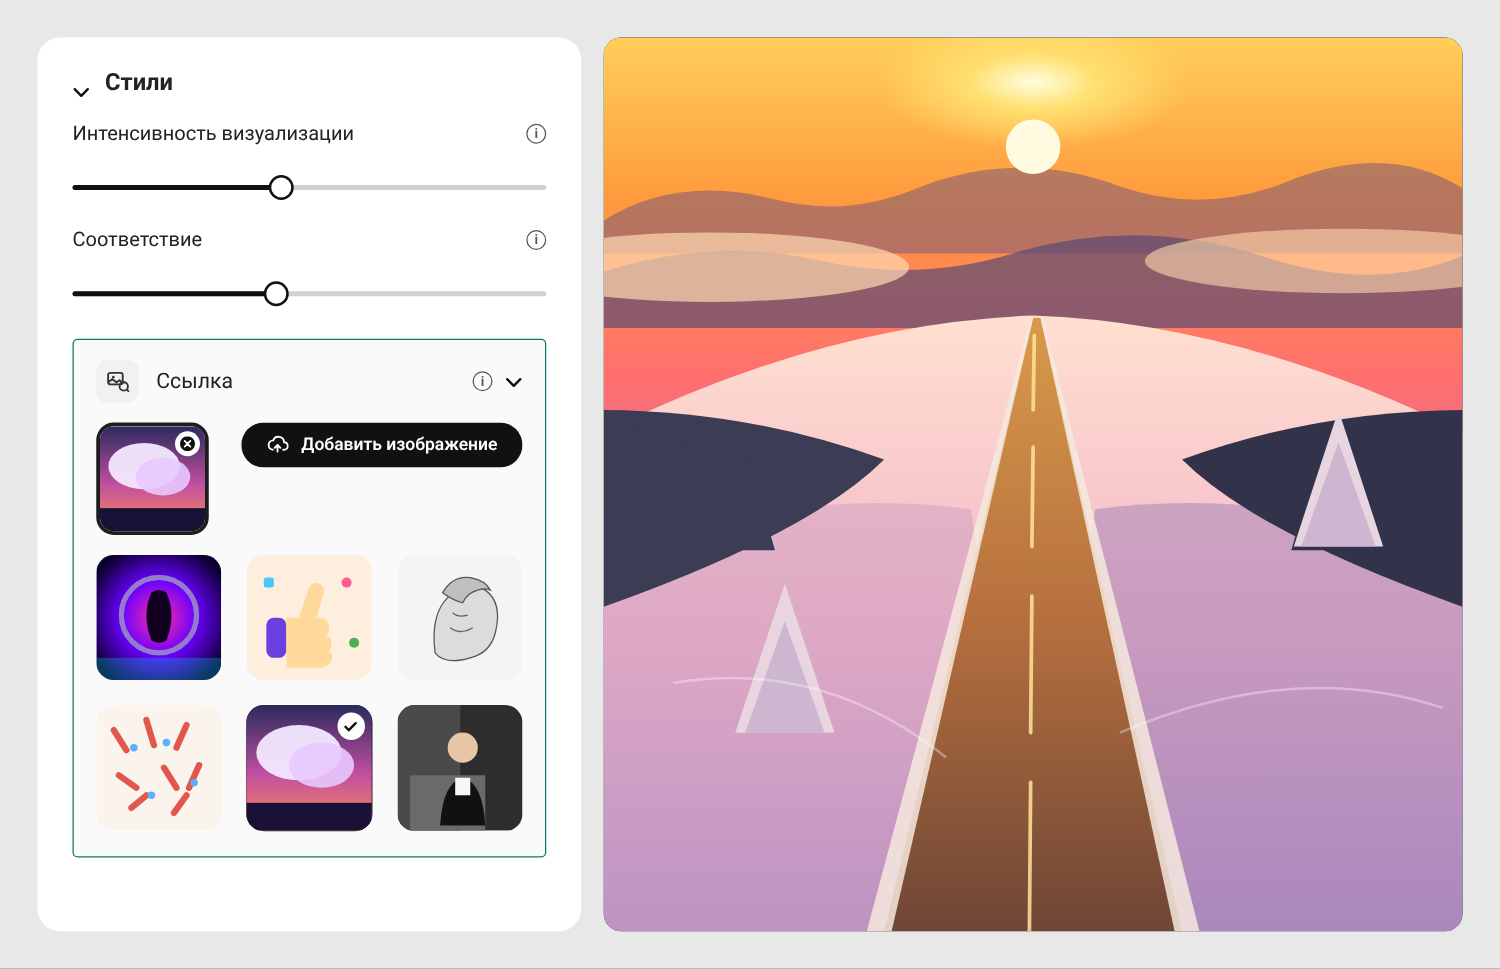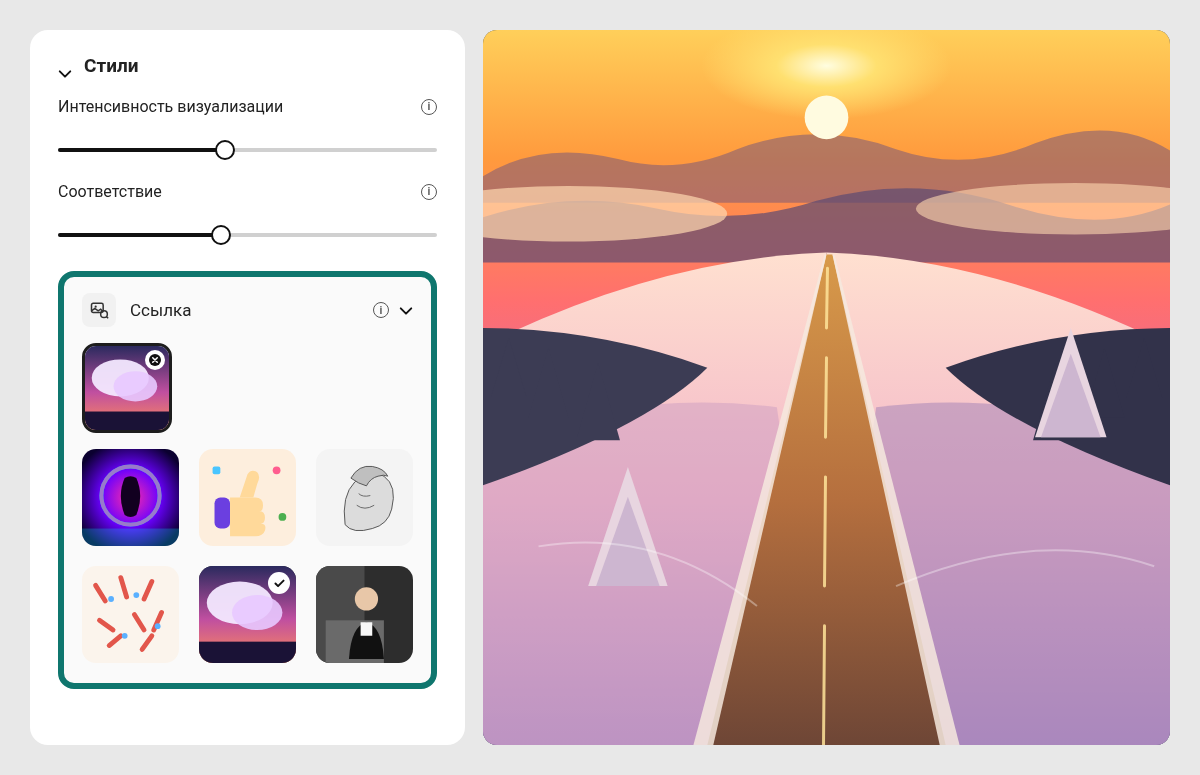--- a/index.html
+++ b/index.html
@@ -9,21 +9,21 @@
   .section-header{display:flex;align-items:flex-end;gap:12px;font-weight:700;font-size:19px;color:#222}
   .chev{width:14px;height:14px;display:inline-block}
   .row-label{display:flex;align-items:center;justify-content:space-between;font-size:16px;color:#222;margin-top:2px}
   .info-icon{width:16px;height:16px;border:1.5px solid #555;border-radius:50%;display:flex;align-items:center;justify-content:center;font-size:11px;color:#555;font-weight:600}
   
   .slider-wrap{position:relative;height:24px;margin-top:4px}
   .track-full{position:absolute;top:10px;left:0;right:0;height:4px;background:#d0d0d0;border-radius:2px}
   .track-fill{position:absolute;top:10px;left:0;height:4px;background:#111;border-radius:2px}
   .thumb{position:absolute;top:2px;width:20px;height:20px;border-radius:50%;background:#fff;border:2px solid #111;transform:translateX(-50%)}
   
-  .ref-panel{margin-top:6px;background:#fafafa;border:6px solid #0f766e;border-radius:16px;padding:16px 18px 20px 18px;display:flex;flex-direction:column;gap:16px}
+  .ref-panel{margin-top:6px;background:#fafafa;border:1px solid #0f766e;border-radius:4px;padding:16px 18px 20px 18px;display:flex;flex-direction:column;gap:16px}
   .ref-header{display:flex;align-items:center;gap:14px}
   .ref-icon-box{width:34px;height:34px;border-radius:8px;background:#f1f1f1;display:flex;align-items:center;justify-content:center}
   .ref-title{font-size:17px;color:#222;flex:1}
   .ref-actions{display:flex;align-items:center;gap:10px}
   .chev-small{width:14px;height:14px}
   
   .top-block{display:flex;gap:26px;align-items:flex-start}
   .sel-thumb{position:relative;width:90px;height:90px;border-radius:14px;border:3px solid #1d1d1d;overflow:hidden;flex-shrink:0}
   .remove-badge{position:absolute;top:4px;right:4px;width:20px;height:20px;border-radius:50%;background:#fff;display:flex;align-items:center;justify-content:center}
   .remove-badge svg{width:12px;height:12px}
@@ -117,20 +117,27 @@
         </svg>
         <span class="remove-badge">
           <svg viewBox="0 0 16 16">
               <circle cx="8" cy="8" r="8" fill="#111"></circle>
               <path d="M5 5l6 6M11 5l-6 6" stroke="#fff" stroke-width="2" stroke-linecap="round"></path>
             </svg>
         </span>
       </div>
 
       <div class="btn-col">
+        <div class="btn btn-primary">
+          <svg viewBox="0 0 24 24" fill="none" stroke="#fff" stroke-width="2" stroke-linecap="round" stroke-linejoin="round">
+            <path d="M7 17a5 5 0 0 1 .4-9.97A6 6 0 0 1 19 9a4 4 0 0 1 0 8h-1"></path>
+            <path d="M12 12v7M9 15l3-3 3 3"></path>
+          </svg>
+          <span class="lbl">Добавить изображение</span>
+        </div>
       </div>
     </div>
 
     <div class="grid">
 
       <div class="tile">
         <svg class="art" viewBox="0 0 100 100" preserveAspectRatio="xMidYMid slice">
           <defs>
               <radialGradient id="g1" cx="50%" cy="50%" r="60%">
             <stop offset="0" stop-color="#ff2ea6"></stop>

